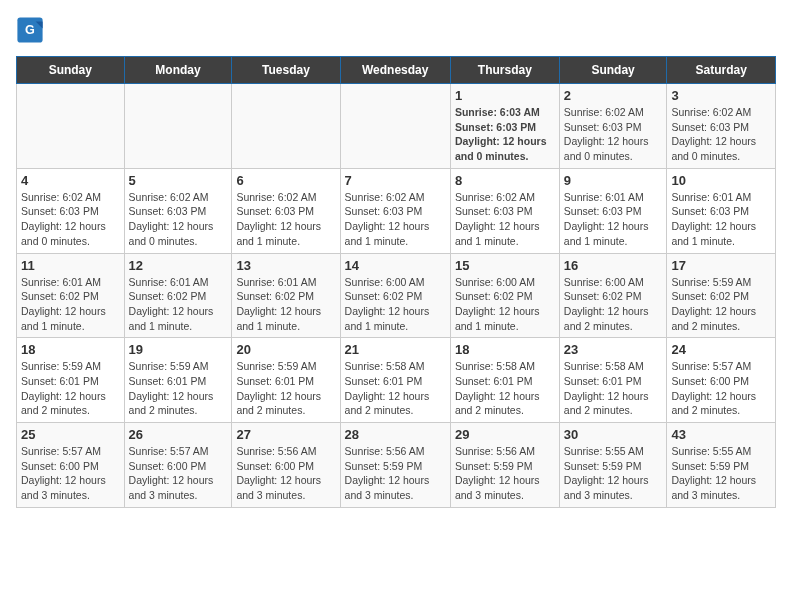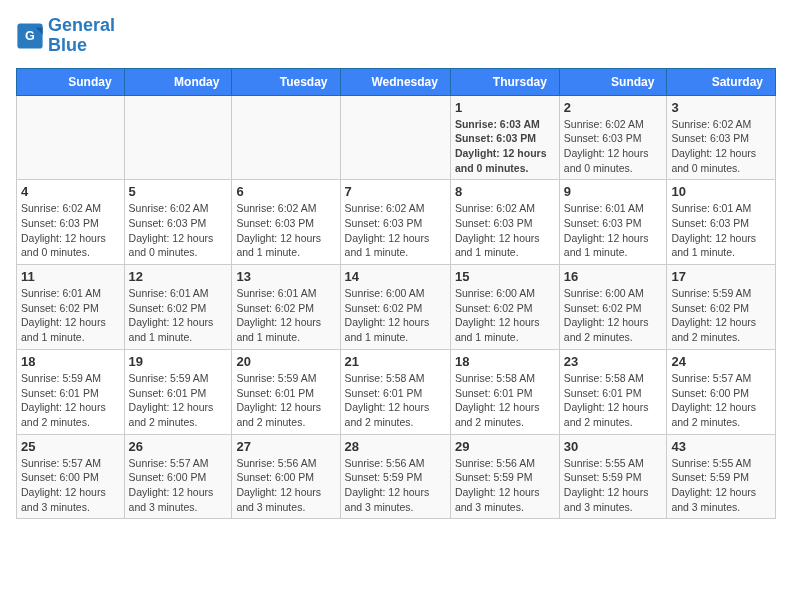--- a/index.html
+++ b/index.html
@@ -41,24 +41,24 @@
     .subtitle {
       font-size: 16px;
       color: #555;
     }
     table {
       width: 100%;
       border-collapse: collapse;
       font-size: 11px;
     }
     thead tr th {
-      background: #3b82f6;
+      background: #404040;
       color: #fff;
       padding: 6px 12px;
-      text-align: right;
+      text-align: center;
       font-size: 12px;
       font-weight: bold;
       border: 1px solid #1e6aaa;
     }
     tbody tr td {
       border: 1px solid #ccc;
       padding: 4px;
       vertical-align: top;
       width: 113px;
       min-height: 70px;
@@ -82,26 +82,20 @@
 </head>
 <body>
 
 <div class="header">
   <div class="logo">
     <svg class="logo-icon" viewBox="0 0 40 40">
       <rect x="2" y="2" width="36" height="36" rx="4" fill="#2a7abf"></rect>
       <text x="20" y="25" text-anchor="middle" fill="white" font-size="18" font-weight="bold" font-family="Arial">G</text>
       <polygon points="28,8 38,8 38,18" fill="#1a5a9f"></polygon>
     </svg>
-    <div>
-      <div class="logo-text">
-        <span>General</span><br>
-        <span>Blue</span>
-      </div>
-    </div>
   </div>
 </div>
 
 <table>
   <thead id="thead-row">
       <tr>
         <th>Sunday</th>
         <th>Monday</th>
         <th>Tuesday</th>
         <th>Wednesday</th>

